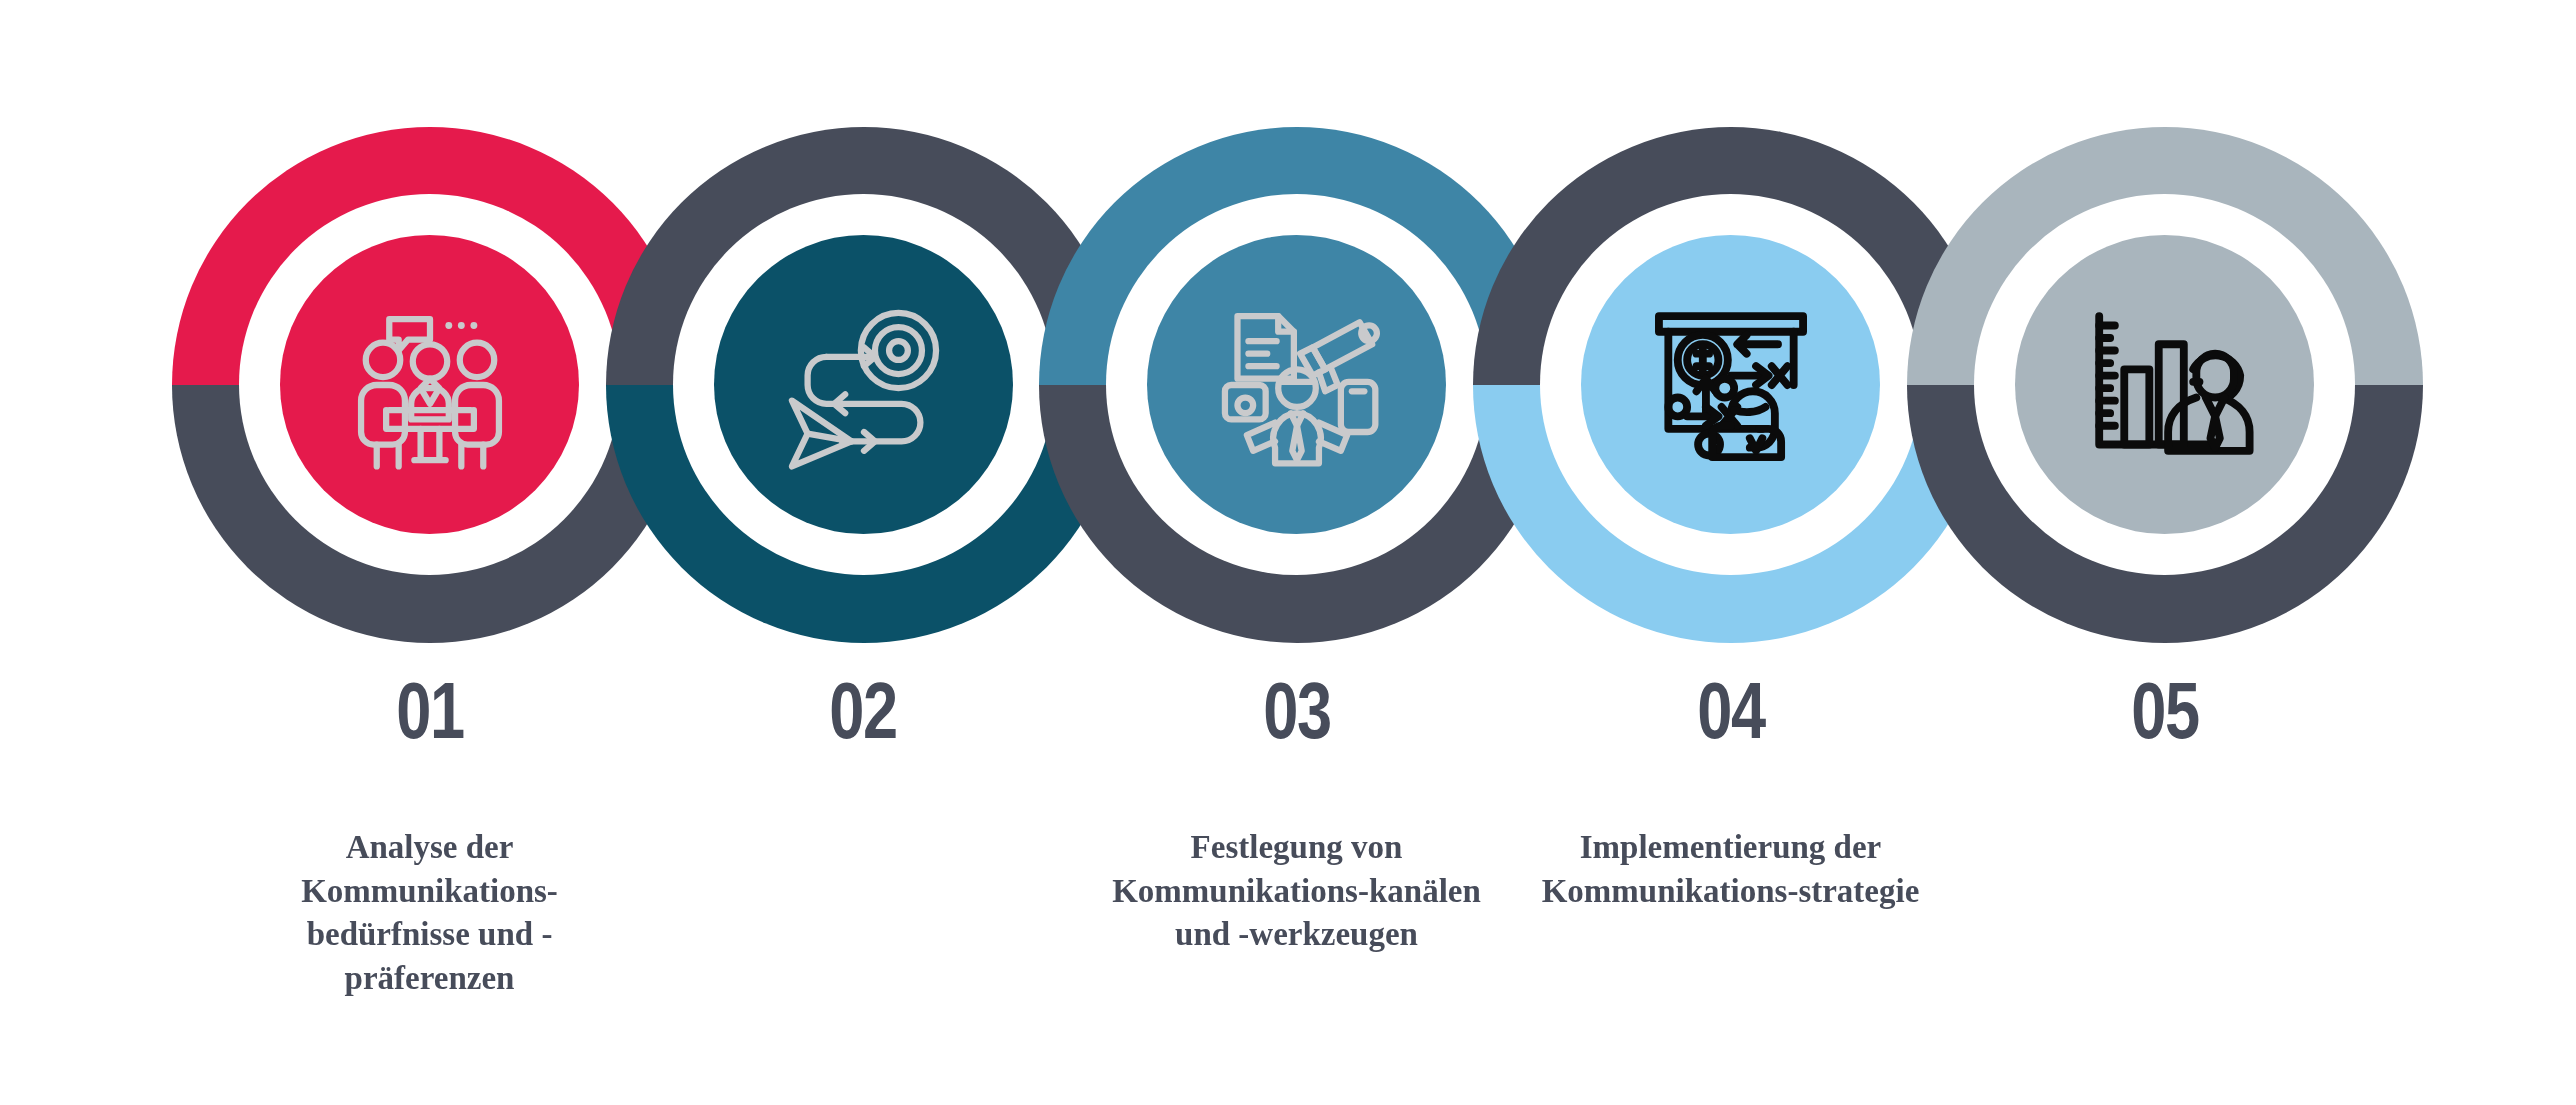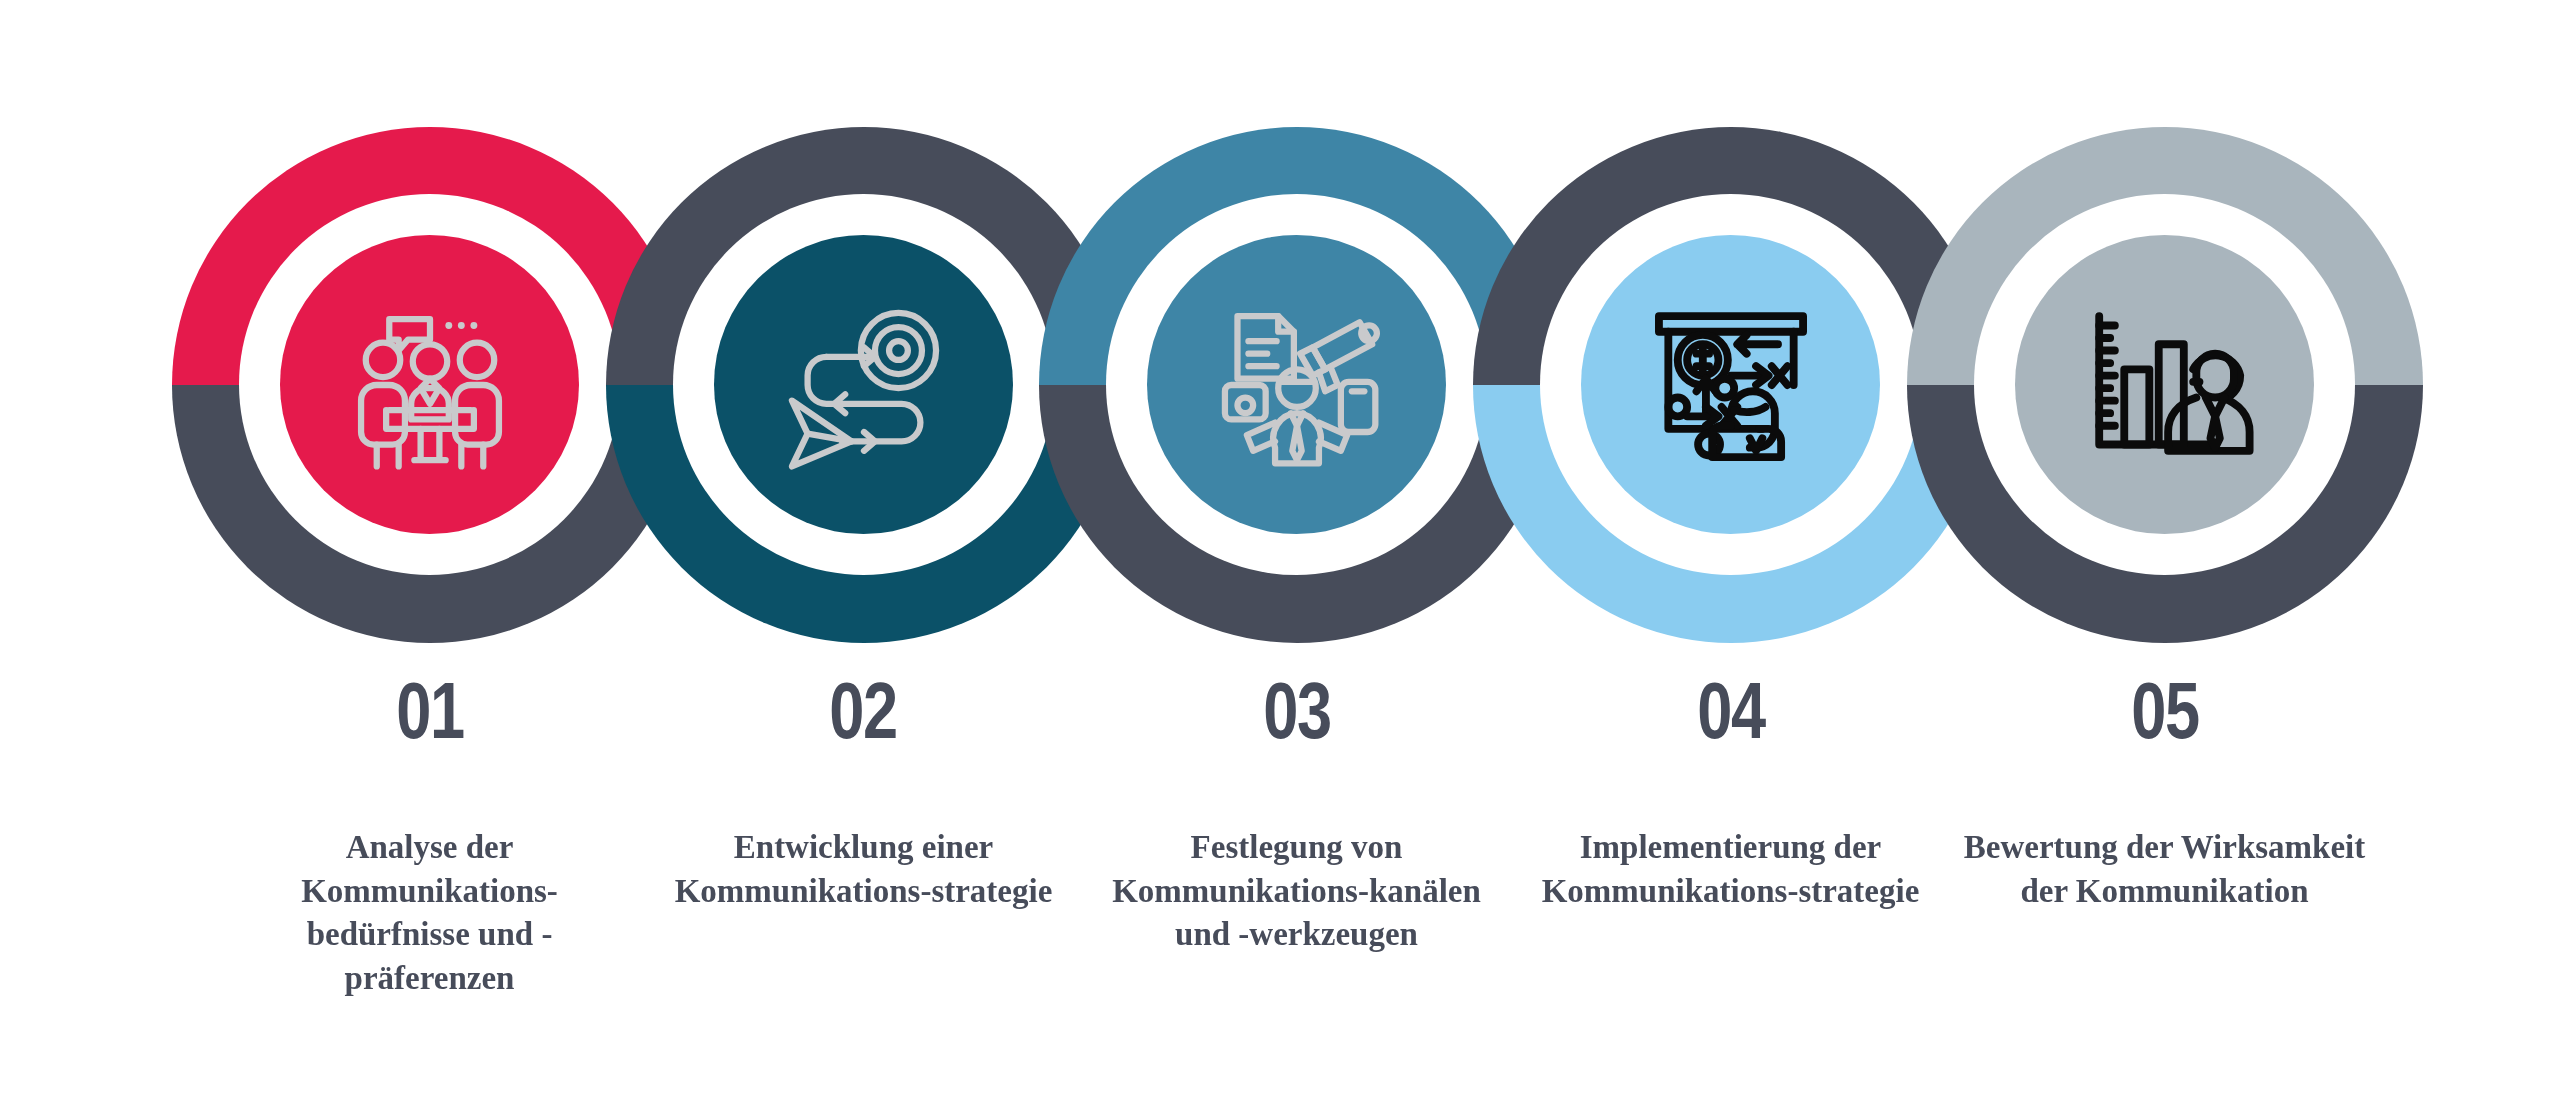--- a/index.html
+++ b/index.html
@@ -222,20 +222,18 @@
   <div class="numbers-layer" id="numbers">
       <div class="num" style="left: 213px; top: 0px;">01</div>
       <div class="num" style="left: 646px; top: 0px;">02</div>
       <div class="num" style="left: 1080px; top: 0px;">03</div>
       <div class="num" style="left: 1514px; top: 0px;">04</div>
       <div class="num" style="left: 1948px; top: 0px;">05</div>
     </div>
 
   <div class="captions-layer" id="captions">
       <div class="cap" style="left: 225px; top: 0px;">Analyse der Kommunikations-bedürfnisse und -präferenzen</div>
-      <div class="cap" style="left: 659px; top: 0px;">Entwicklung einer Kommunikations-strategie</div>
       <div class="cap" style="left: 1526px; top: 0px;">Implementierung der Kommunikations-strategie</div>
       <div class="cap" style="left: 1092px; top: 0px;">Festlegung von Kommunikations-kanälen und -werkzeugen</div>
-      <div class="cap" style="left: 1960px; top: 0px;">Bewertung der Wirksamkeit der Kommunikation</div>
     </div>
 
 </div>
 
 
 </body></html>

